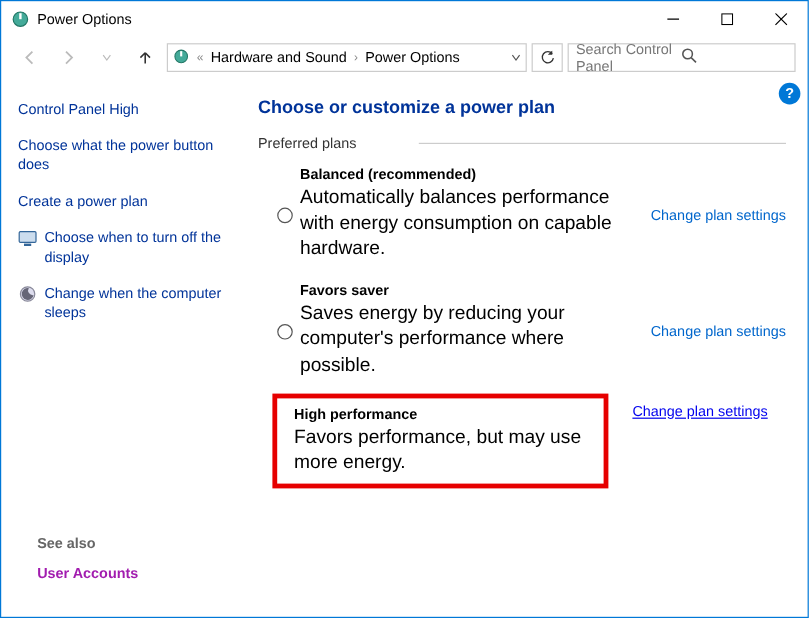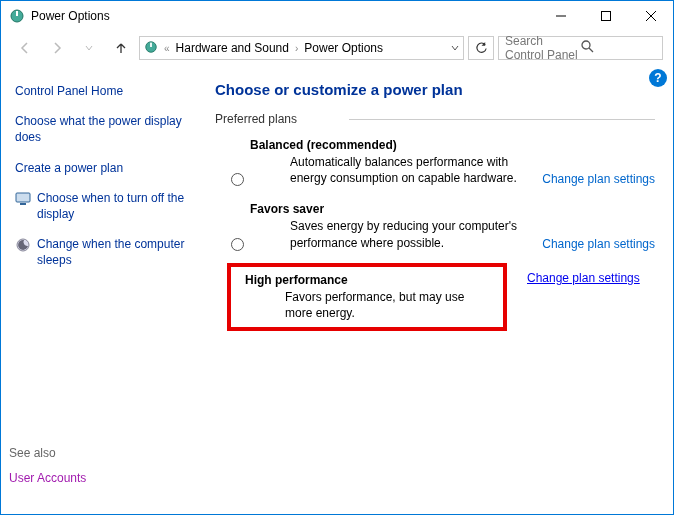--- a/index.html
+++ b/index.html
@@ -14,49 +14,49 @@
 
 .toolbar { height: 34px; display: flex; align-items: center; padding: 0 10px; gap: 4px; border-bottom: 0; }
 .nav-btn { width: 28px; height: 28px; display: flex; align-items: center; justify-content: center; }
 .nav-btn.disabled svg { stroke: #bbb; fill:#bbb; }
 .nav-btn svg { stroke: #555; fill:#555; }
 
 .addr-box { flex: 1; height: 24px; border: 1px solid #ccc; display: flex; align-items: center; padding: 0 4px; gap: 4px; font-size: 12px; }
 .addr-box .sep { color: #888; font-size: 10px; margin: 0 2px; }
 .addr-box .drop { margin-left: auto; display:flex; align-items:center; gap:2px; }
 .refresh-btn { width: 26px; height: 24px; border: 1px solid #ccc; display: flex; align-items: center; justify-content: center; }
-.search-box { width: 165px; height: 24px; border: 1px solid #ccc; display: flex; align-items: center; padding: 2px 6px; color: #777; }
+.search-box { width: 190px; height: 24px; border: 1px solid #ccc; display: flex; align-items: center; padding: 2px 6px; color: #777; }
 .search-box span { flex: 1; }
 .search-box .mag { color: #555; }
 
 .content { display: flex; height: calc(100% - 64px); }
 .sidebar { width: 210px; padding: 18px 14px; position: relative; }
 .sidebar a { color: #003399; text-decoration: none; display: block; margin-bottom: 14px; line-height: 1.35; }
 .side-item { display: flex; gap: 6px; margin-bottom: 14px; justify-content: space-between; }
 .side-icon { width: 16px; height: 16px; flex-shrink: 0; margin-top: 1px; }
 .side-item a { margin-bottom: 0; }
-.see-also { position: absolute; bottom: 14px; left: 8px; }
+.see-also { position: absolute; bottom: 14px; left: 30px; font-weight: bold; }
 .see-also .hdr { color: #666; margin-bottom: 10px; }
 .see-also a { color: #a21caf; }
 
 .main { flex: 1; padding: 16px 18px 10px 4px; position: relative; }
 .help-icon { position: absolute; top: 4px; right: 6px; width: 18px; height: 18px; border-radius: 50%; background: #0078d7; color: #fff; font-size: 12px; font-weight: bold; display: flex; align-items: center; justify-content: center; }
 h1 { color: #003399; font-size: 15px; font-weight: bold; margin-bottom: 10px; }
 .desc { font-size: 12px; line-height: 1.4; margin-bottom: 4px; }
 .desc a { color: #0066cc; text-decoration: underline; }
 
 .group-hdr { display: flex; align-items: center; margin: 14px 0 8px 0; font-size: 12px; color: #333; gap: 44px; }
 .group-hdr .line { flex: 1; height: 1px; background: #ccc; margin-left: 8px; }
 .group-hdr .toggle { width: 18px; height: 18px; border: 1px solid #bbb; border-radius: 50%; display: flex; align-items: center; justify-content: center; margin-left: 6px; background:#fafafa; }
 
-.plan { display: flex; align-items: flex-end; padding: 4px 0 12px 16px; }
+.plan { display: flex; align-items: center; padding: 4px 0 12px 16px; }
 .plan .radio { width: 13px; height: 13px; border: 1px solid #555; border-radius: 50%; margin-top: 2px; margin-right: 6px; flex-shrink: 0; position: relative; }
 .plan-body { flex: 1; }
 .plan-name { font-weight: bold; font-size: 12px; }
-.plan-desc { font-size: 12px; margin-top: 2px; line-height: 1.35; padding-right: 4px; margin-left: 40px; }
+.plan-desc { font-size: 16px; margin-top: 2px; line-height: 1.35; padding-right: 4px; }
 .plan .chg { color: #0066cc; font-size: 12px; text-decoration: none; white-space: nowrap; margin-left: 8px; margin-top: 2px; }
 
 .highlight-box { border: 4px solid #e60000; padding: 6px 8px; margin-left: 12px; width: 280px; }
 .highlight-box .plan-name { font-weight: bold; }
 .hp-row { display: flex; align-items: flex-start; }
 
 .app-icon-svg { width:16px; height:16px; }
 </style>
 </head>
 <body>
@@ -136,22 +136,22 @@
     <span>Search Control Panel</span>
     <span class="mag"><svg width="13" height="13" viewBox="0 0 13 13">
           <circle cx="5" cy="5" r="4" fill="none" stroke="#555" stroke-width="1.3"></circle>
           <line x1="8" y1="8" x2="12" y2="12" stroke="#555" stroke-width="1.3"></line>
         </svg></span>
   </div>
 </div>
 
 <div class="content">
   <div class="sidebar">
-    <a href="#">Control Panel Home</a>
-    <a href="#">Choose what the power display does</a>
+    <a href="#">Control Panel High</a>
+    <a href="#">Choose what the power button does</a>
     <a href="#">Create a power plan</a>
     <div class="side-item">
       <span class="side-icon"><svg width="16" height="16" viewBox="0 0 16 16">
             <rect x="1" y="2" width="14" height="9" rx="1" fill="#cde" stroke="#369"></rect>
             <rect x="5" y="12" width="6" height="2" fill="#369"></rect>
           </svg></span>
       <a href="#">Choose when to turn off the display</a>
     </div>
     <div class="side-item">
       <span class="side-icon"><svg width="16" height="16" viewBox="0 0 16 16">

